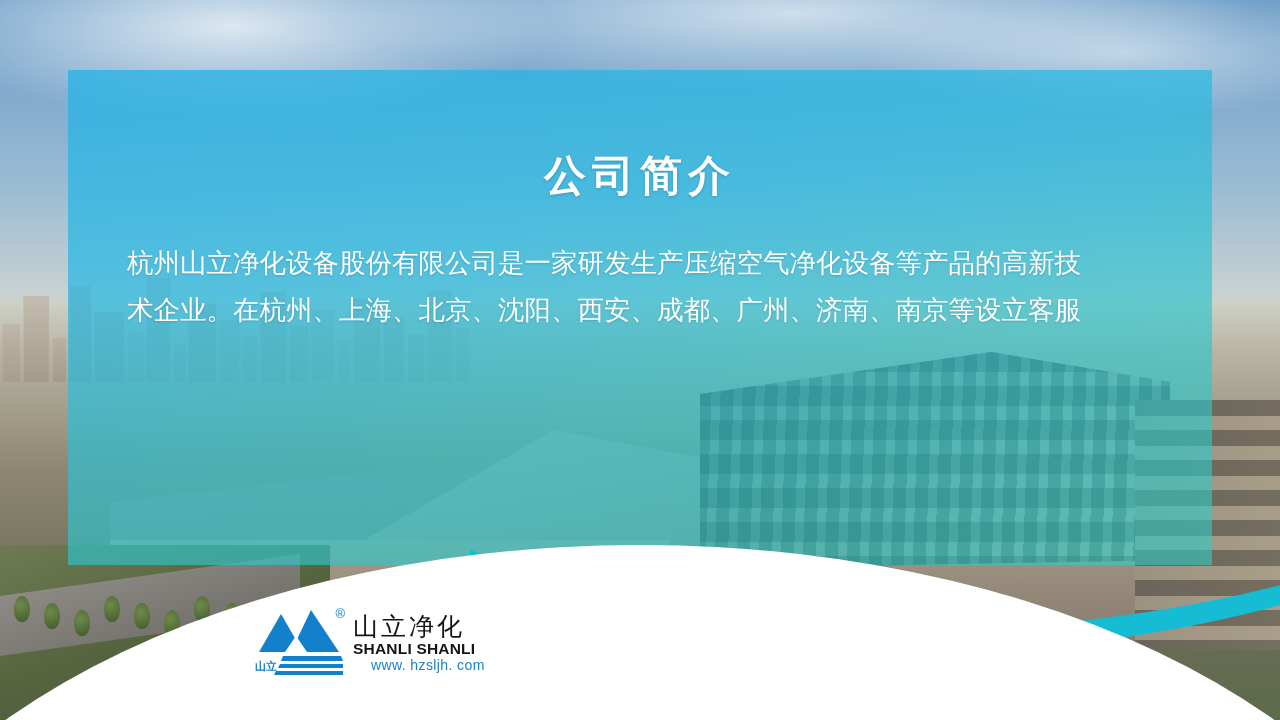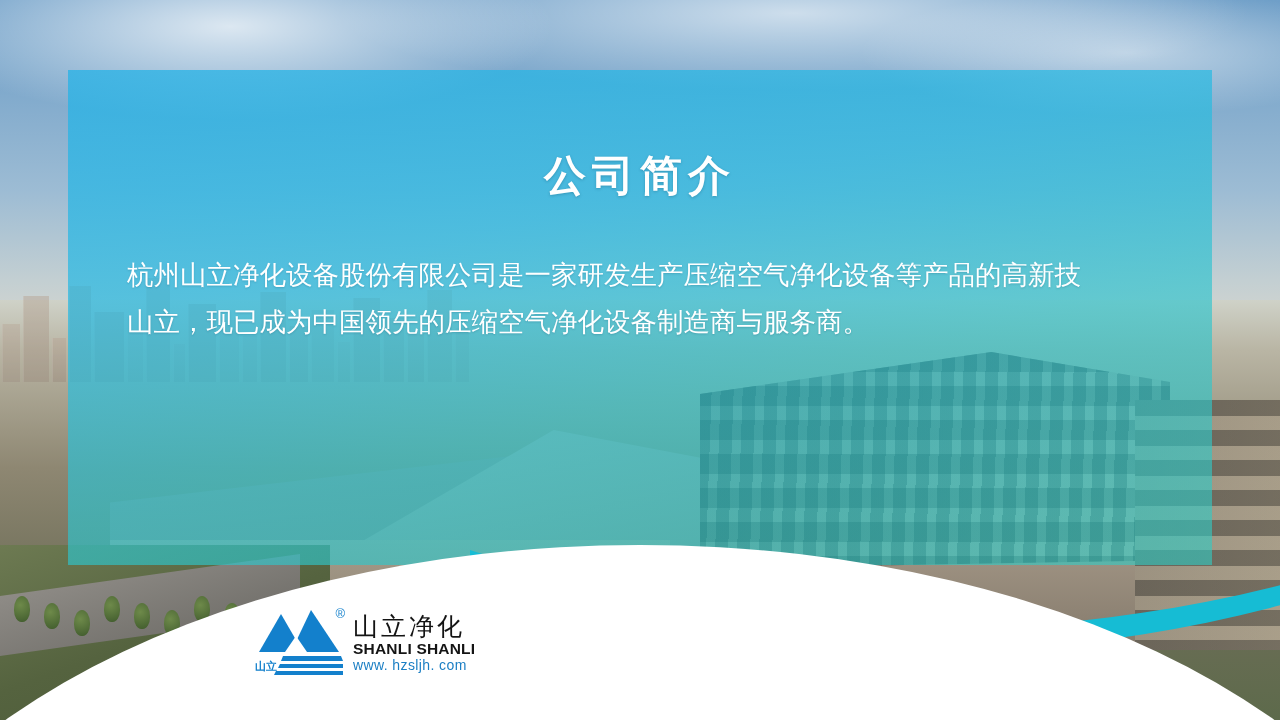--- a/index.html
+++ b/index.html
@@ -111,21 +111,21 @@
 
   .title {
     position:absolute; left:0; top:78px; width:1144px;
     text-align:center;
     font-size:42px; font-weight:bold; color:#ffffff;
     letter-spacing:6px;
     text-shadow:0 1px 3px rgba(0,60,90,.28);
   }
 
   .body-text {
-    position:absolute; left:59px; top:182px; width:1034px;
+    position:absolute; left:59px; top:170px; width:1034px;
     font-size:26.5px; line-height:47px; color:#ffffff;
     font-weight:normal;
     text-shadow:0 1px 2px rgba(0,70,100,.22);
     white-space:nowrap;
   }
   .body-text p { white-space:nowrap; }
 
   
   .white-wave {
     position:absolute; left:-175px; top:545px;
@@ -153,21 +153,21 @@
   .logo-text { position:relative; padding-bottom:2px; }
   .logo-cn {
     font-size:25px; color:#141414; letter-spacing:3px; line-height:27px;
     font-family:"DejaVu Sans","Liberation Sans",sans-serif;
   }
   .logo-en {
     font-size:15.5px; color:#141414; font-weight:bold; line-height:17px;
     letter-spacing:.2px;
   }
   .logo-url {
-    font-size:14px; color:#1b7fc4; line-height:17px; letter-spacing:.4px;
+    font-size:14px; color:#1b7fc4; line-height:17px; letter-spacing:.4px;margin-left:18px;
   }
 </style>
 </head>
 <body>
 
 <div id="slide">
 
   <div class="bg">
     <div class="bg-sky"></div>
     <div class="bg-ground"></div>
@@ -219,21 +219,21 @@
         <span class="tree" style="left: 254px; top: 610px; position: absolute;"></span>
       </div>
   </div>
 
   <div class="teal-panel"></div>
 
   <div class="content">
     <div class="title">公司简介</div>
     <div class="body-text">
       <p>杭州山立净化设备股份有限公司是一家研发生产压缩空气净化设备等产品的高新技</p>
-      <p>山立，现已成为中国领先的压缩空气净化设备制造商与服务商。</p>
+      <p>术企业。在杭州、上海、北京、沈阳、西安、成都、广州、济南、南京等设立客服</p>
     </div>
   </div>
 
   <svg class="swoosh" viewBox="0 0 1280 220" preserveAspectRatio="none">
     <path id="swoosh-path" d="M 470 50 C 700 128, 980 162, 1285 84 L 1285 104 C 980 186, 700 152, 470 72 Z" fill="#16bcd4"></path>
   </svg>
 
   <div class="white-wave"></div>
 
   <div class="logo">

